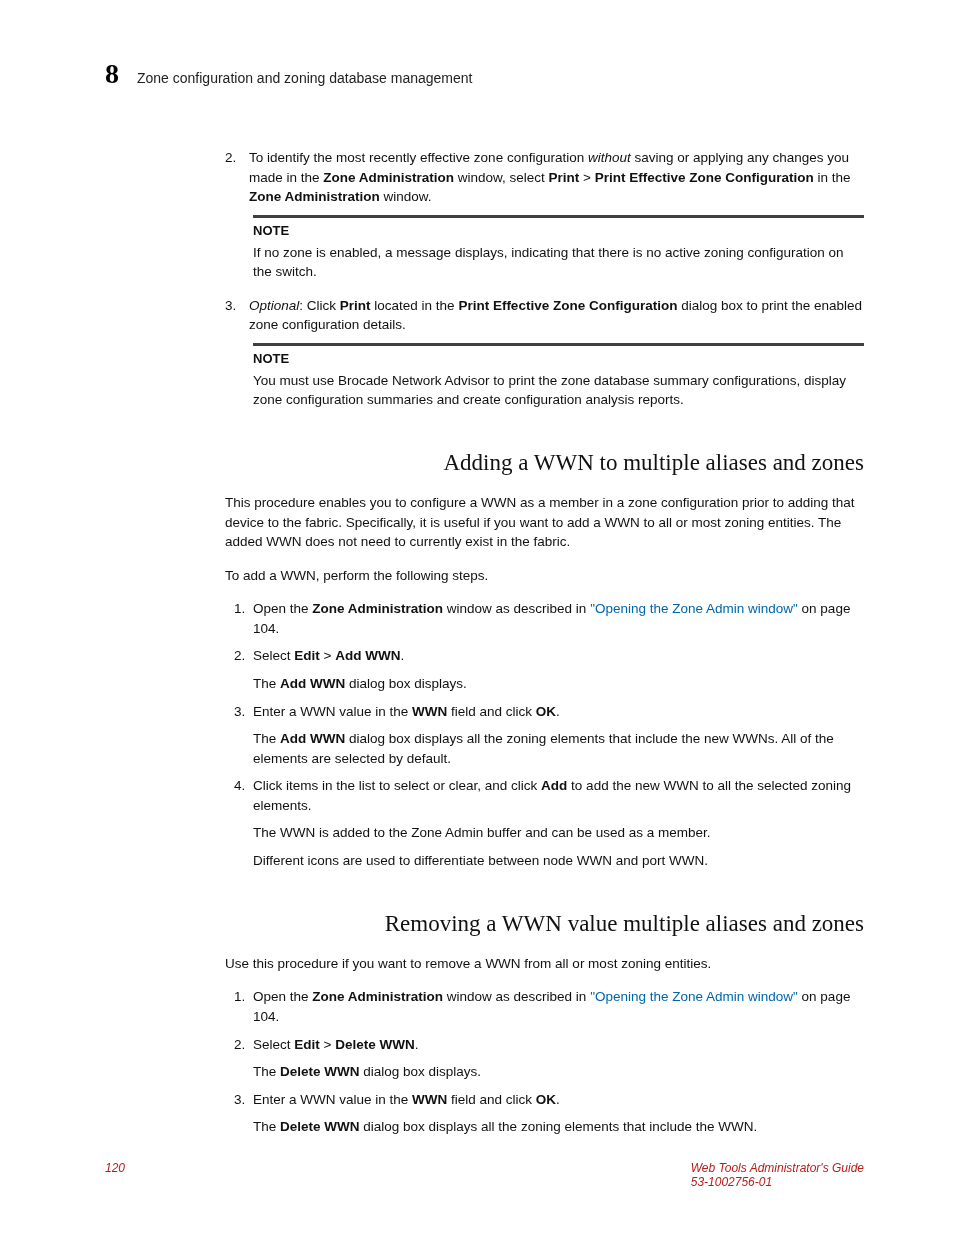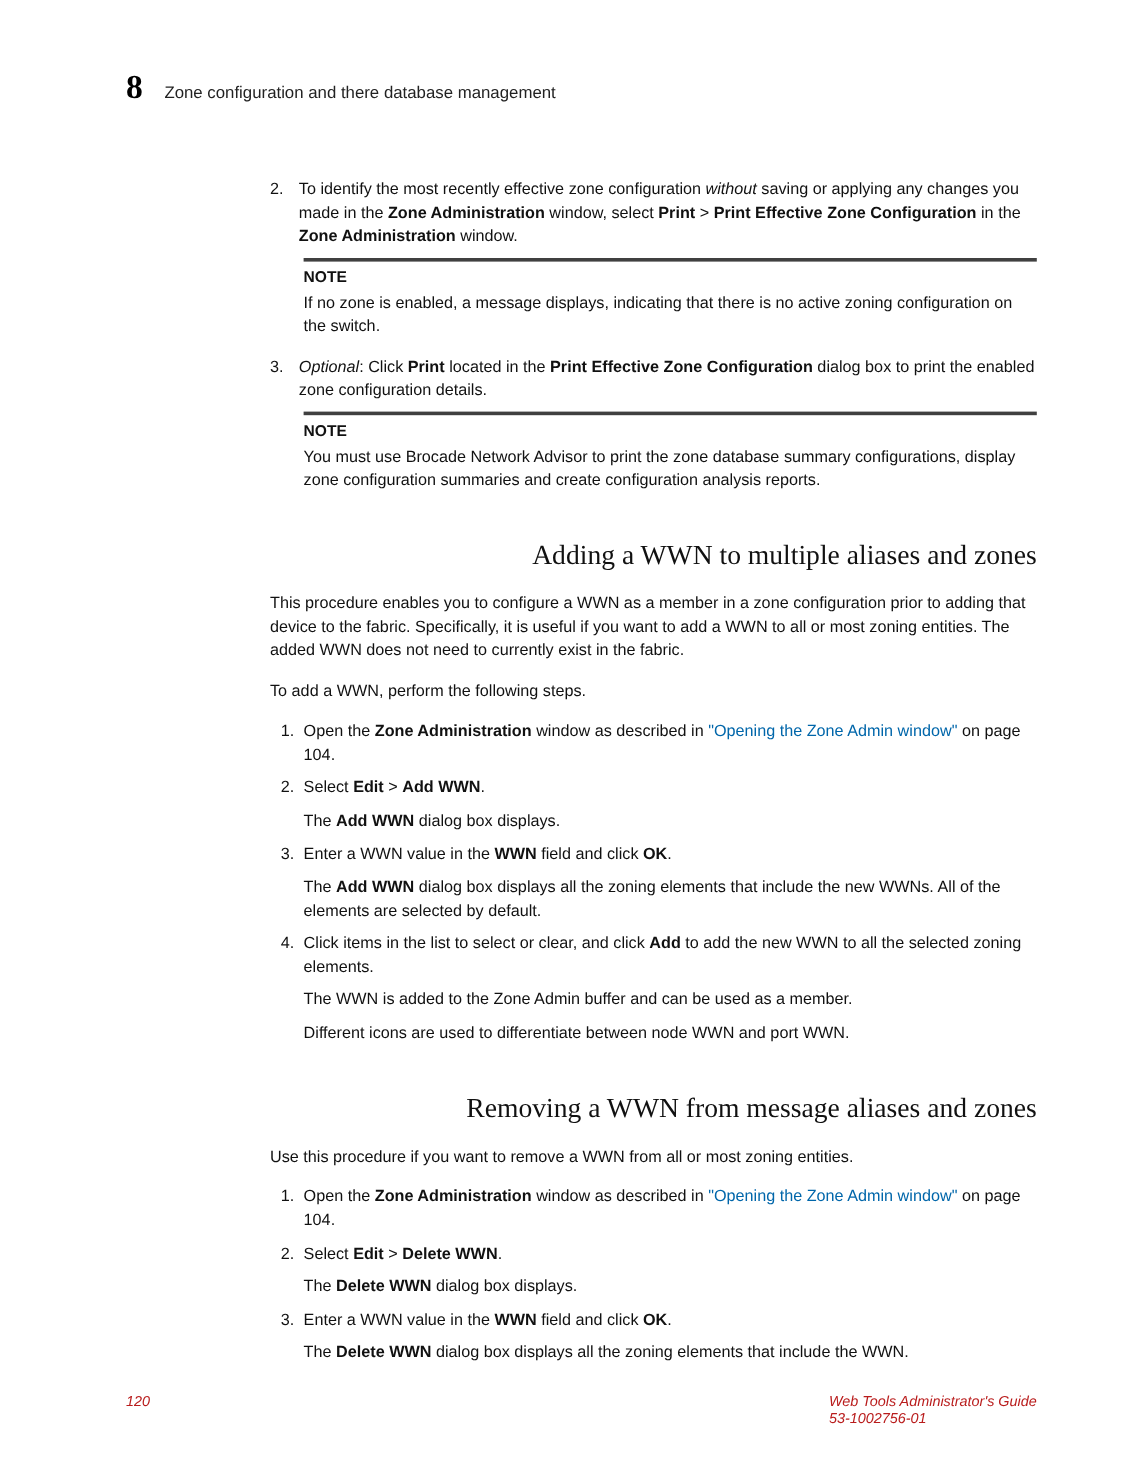--- a/index.html
+++ b/index.html
@@ -91,21 +91,21 @@
   }
   .footer-right { }
 </style>
 </head>
 <body>
 
 <div class="page">
 
   <div class="header-row">
     <div class="chapter-number">8</div>
-    <div class="section-title">Zone configuration and there database management</div>
+    <div class="section-title">Zone configuration and zoning database management</div>
   </div>
 
   <div class="content">
 
     <div>
 
     <div style="display: flex; margin-bottom: 8px;">
           <div style="width: 24px; flex-shrink: 0;">2.</div>
           <div style="flex: 1 1 0%;"><span><span>To identify the most recently effective zone configuration </span><span class="italic">without</span><span> saving or applying any changes you made in the </span><span class="bold">Zone Administration</span><span> window, select </span><span class="bold">Print</span><span> &gt; </span><span class="bold">Print Effective Zone Configuration</span><span> in the </span><span class="bold">Zone Administration</span><span> window.</span></span></div>
         </div>
@@ -126,21 +126,21 @@
     <div class="h2">Adding a WWN to multiple aliases and zones</div>
     <p class="body-para">This procedure enables you to configure a WWN as a member in a zone configuration prior to adding that device to the fabric. Specifically, it is useful if you want to add a WWN to all or most zoning entities. The added WWN does not need to currently exist in the fabric.</p>
     <p class="body-para">To add a WWN, perform the following steps.</p>
     <ol class="steps">
         <li><span><span>Open the </span><span class="bold">Zone Administration</span><span> window as described in </span><span class="link">"Opening the Zone Admin window"</span><span> on page 104.</span></span></li>
         <li><span><span>Select </span><span class="bold">Edit</span><span> &gt; </span><span class="bold">Add WWN</span><span>.</span></span><div class="step-para"><span><span>The </span><span class="bold">Add WWN</span><span> dialog box displays.</span></span></div></li>
         <li><span><span>Enter a WWN value in the </span><span class="bold">WWN</span><span> field and click </span><span class="bold">OK</span><span>.</span></span><div class="step-para"><span><span>The </span><span class="bold">Add WWN</span><span> dialog box displays all the zoning elements that include the new WWNs. All of the elements are selected by default.</span></span></div></li>
         <li><span><span>Click items in the list to select or clear, and click </span><span class="bold">Add</span><span> to add the new WWN to all the selected zoning elements.</span></span><div class="step-para"><span><span>The WWN is added to the Zone Admin buffer and can be used as a member.</span></span></div><div class="step-para"><span><span>Different icons are used to differentiate between node WWN and port WWN.</span></span></div></li>
       </ol>
 
-    <div class="h2">Removing a WWN from message aliases and zones</div>
+    <div class="h2">Removing a WWN value multiple aliases and zones</div>
     <p class="body-para">Use this procedure if you want to remove a WWN from all or most zoning entities.</p>
     <ol class="steps">
         <li><span><span>Open the </span><span class="bold">Zone Administration</span><span> window as described in </span><span class="link">"Opening the Zone Admin window"</span><span> on page 104.</span></span></li>
         <li><span><span>Select </span><span class="bold">Edit</span><span> &gt; </span><span class="bold">Delete WWN</span><span>.</span></span><div class="step-para"><span><span>The </span><span class="bold">Delete WWN</span><span> dialog box displays.</span></span></div></li>
         <li><span><span>Enter a WWN value in the </span><span class="bold">WWN</span><span> field and click </span><span class="bold">OK</span><span>.</span></span><div class="step-para"><span><span>The </span><span class="bold">Delete WWN</span><span> dialog box displays all the zoning elements that include the WWN.</span></span></div></li>
       </ol>
 
   </div>
 
   <div class="footer">

